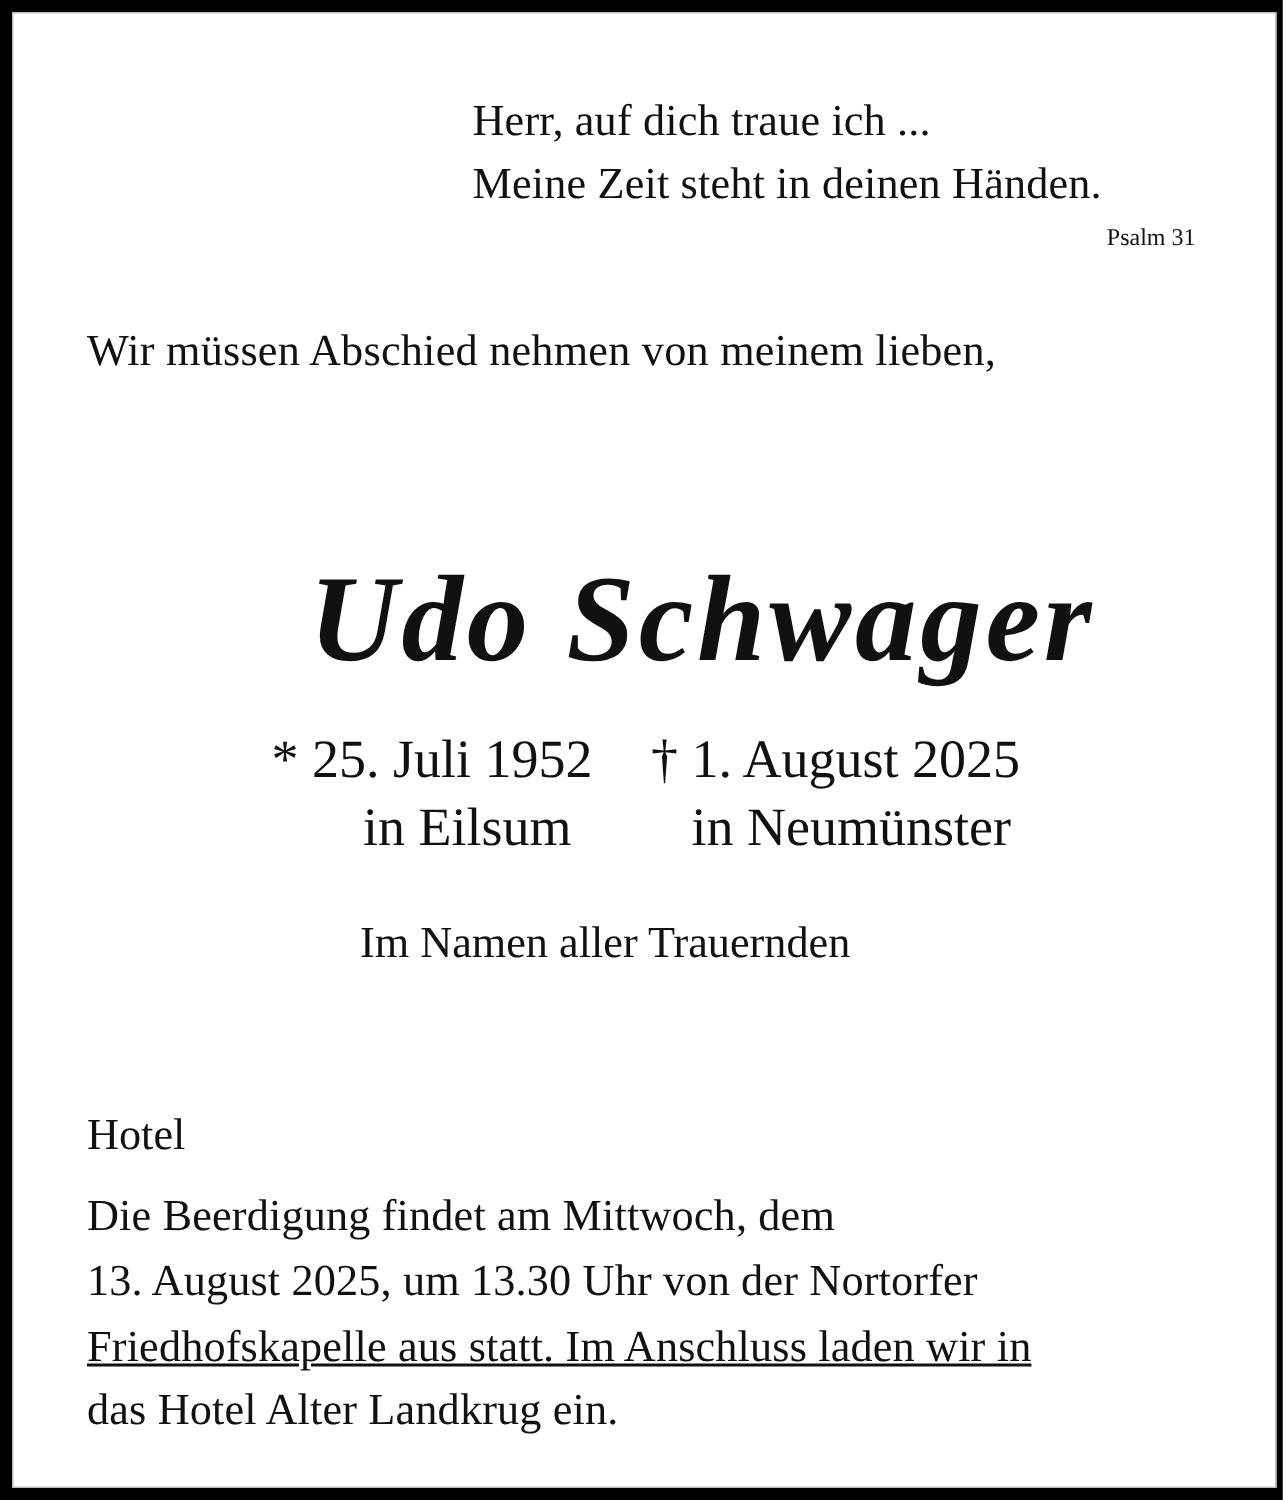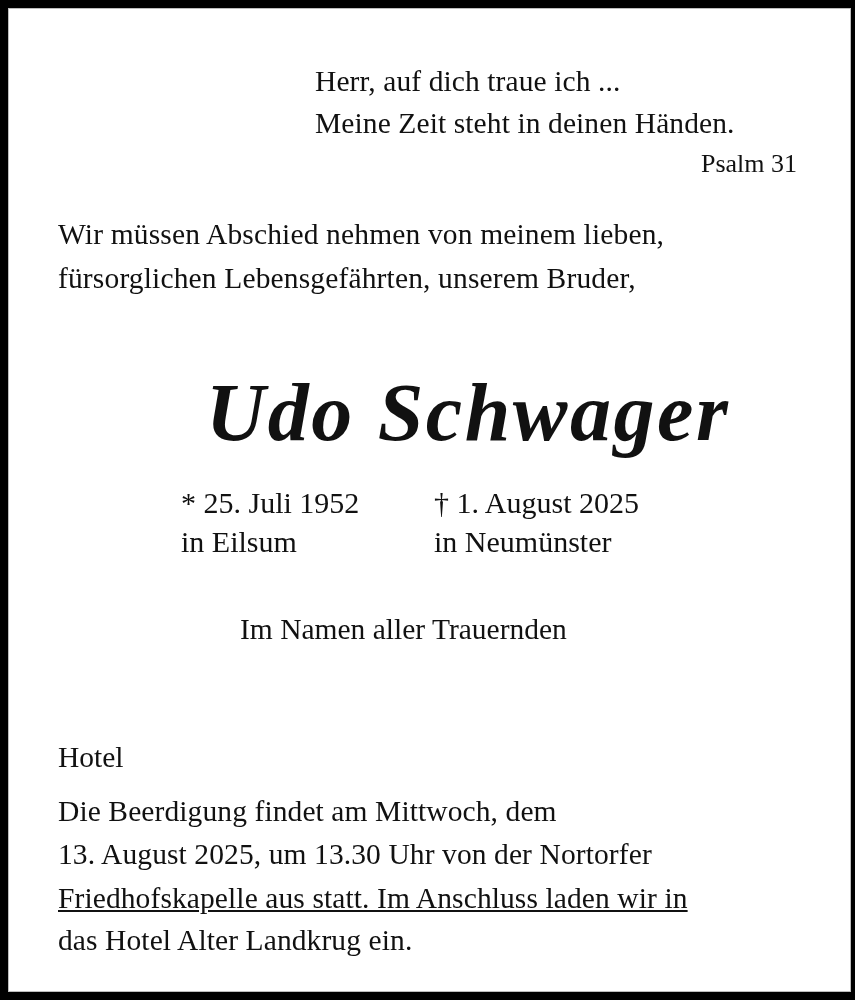--- a/index.html
+++ b/index.html
@@ -32,43 +32,43 @@
     .verse {
       left: 307px;
       font-size: 29.5px;
       letter-spacing: 0.1px;
     }
     .verse.l1 { top: 59px; }
     .verse.l2 { top: 101px; }
     .psalm {
       right: 54px;
       top: 143px;
-      font-size: 26px;
+      font-size: 16px;
     }
     .intro {
       left: 50px;
       font-size: 29.5px;
       letter-spacing: 0.15px;
     }
     .intro.l1 { top: 212px; }
     .intro.l2 { top: 256px; }
     .intro.l3 { top: 298px; }
     .name {
       left: 198px;
       top: 364px;
       font-size: 82px;
       font-weight: bold;
       font-style: italic;
       letter-spacing: 2.5px;
       font-family: "Liberation Serif", "DejaVu Serif", serif;
     }
     .col {
       position: absolute;
-      text-align: left;
-      font-size: 30px;
+      text-align: right;
+      font-size: 36px;
       line-height: 1;
       white-space: nowrap;
     }
     .col .row { display: block; }
     .col .row + .row { margin-top: 9px; }
     .col.birth { left: 173px; width: 200px; top: 480px; }
     .col.death { left: 426px; width: 240px; top: 480px; }
     .sig {
       left: 232px;
       font-size: 29.5px;
@@ -94,21 +94,20 @@
 </head>
 <body>
 
 <div class="frame">
 
   <div class="abs verse l1">Herr, auf dich traue ich ...</div>
   <div class="abs verse l2">Meine Zeit steht in deinen Händen.</div>
   <div class="abs psalm">Psalm 31</div>
 
   <div class="abs intro l1">Wir müssen Abschied nehmen von meinem lieben,</div>
-  <div class="abs intro l2">fürsorglichen Lebensgefährten, unserem Bruder,</div>
 
   <div class="abs name">Udo Schwager</div>
 
   <div class="col birth">
     <span class="row">* 25. Juli 1952</span>
     <span class="row">in Eilsum</span>
   </div>
 
   <div class="col death">
     <span class="row">† 1. August 2025</span>

